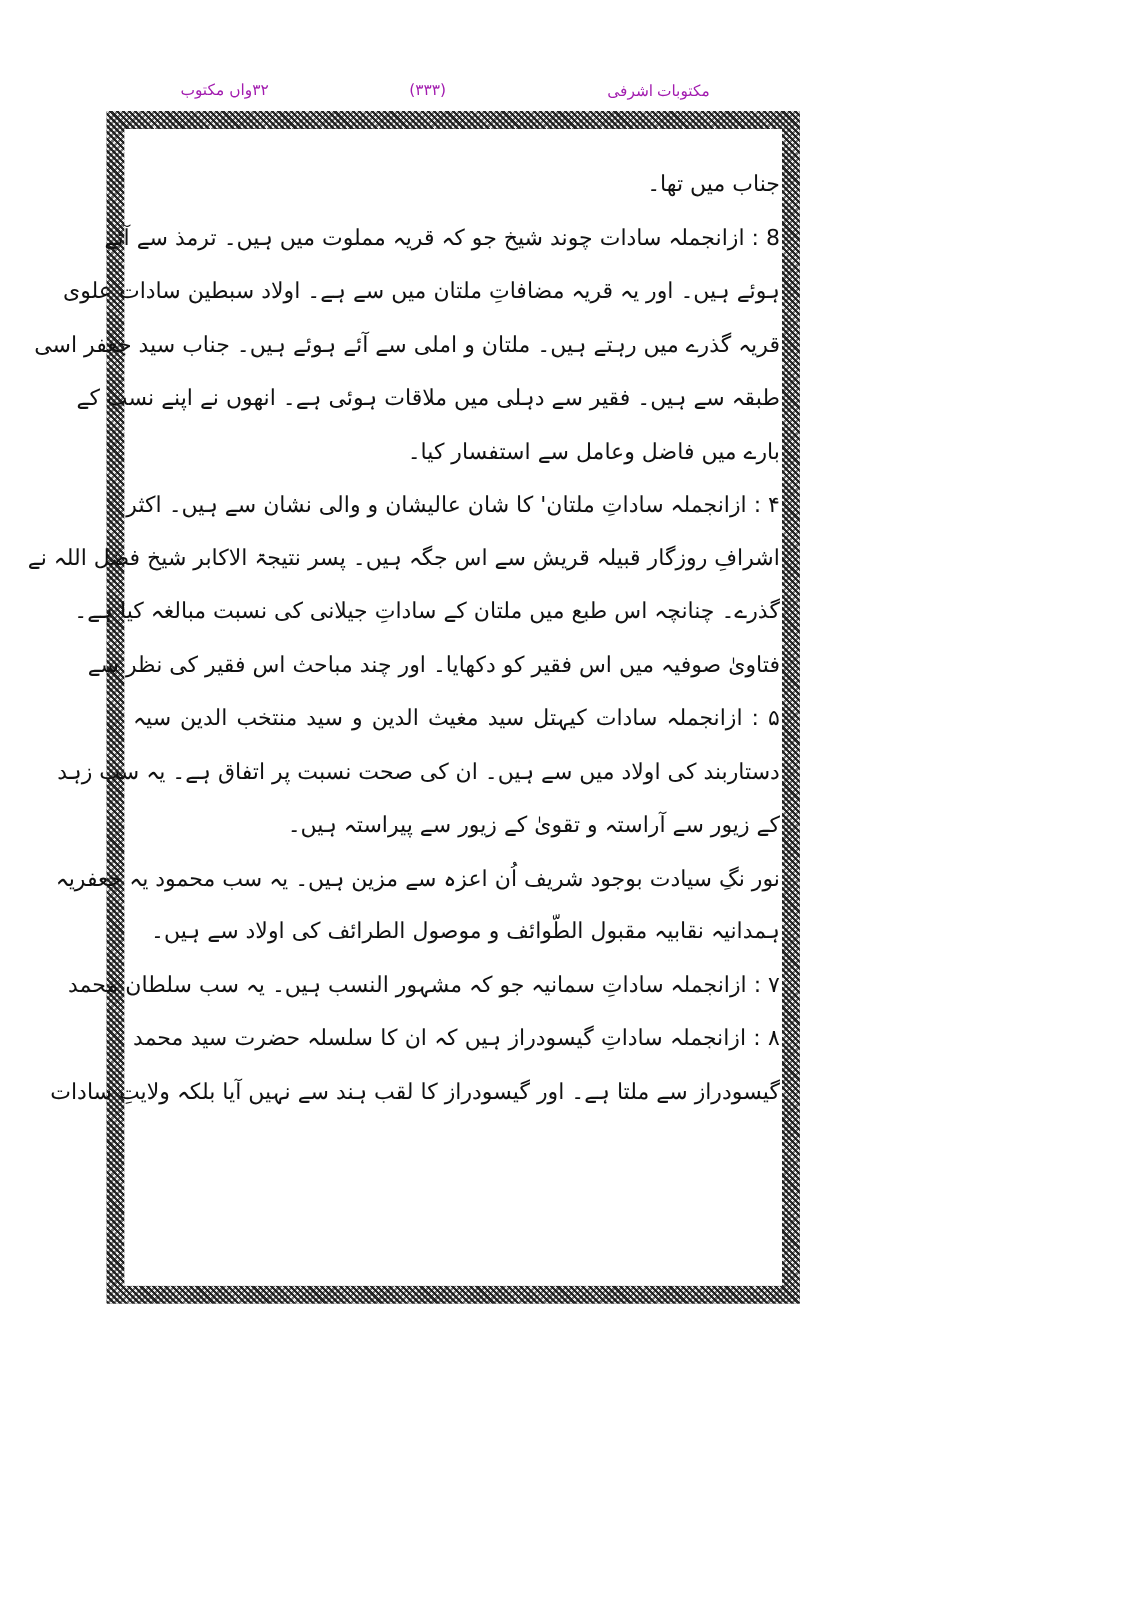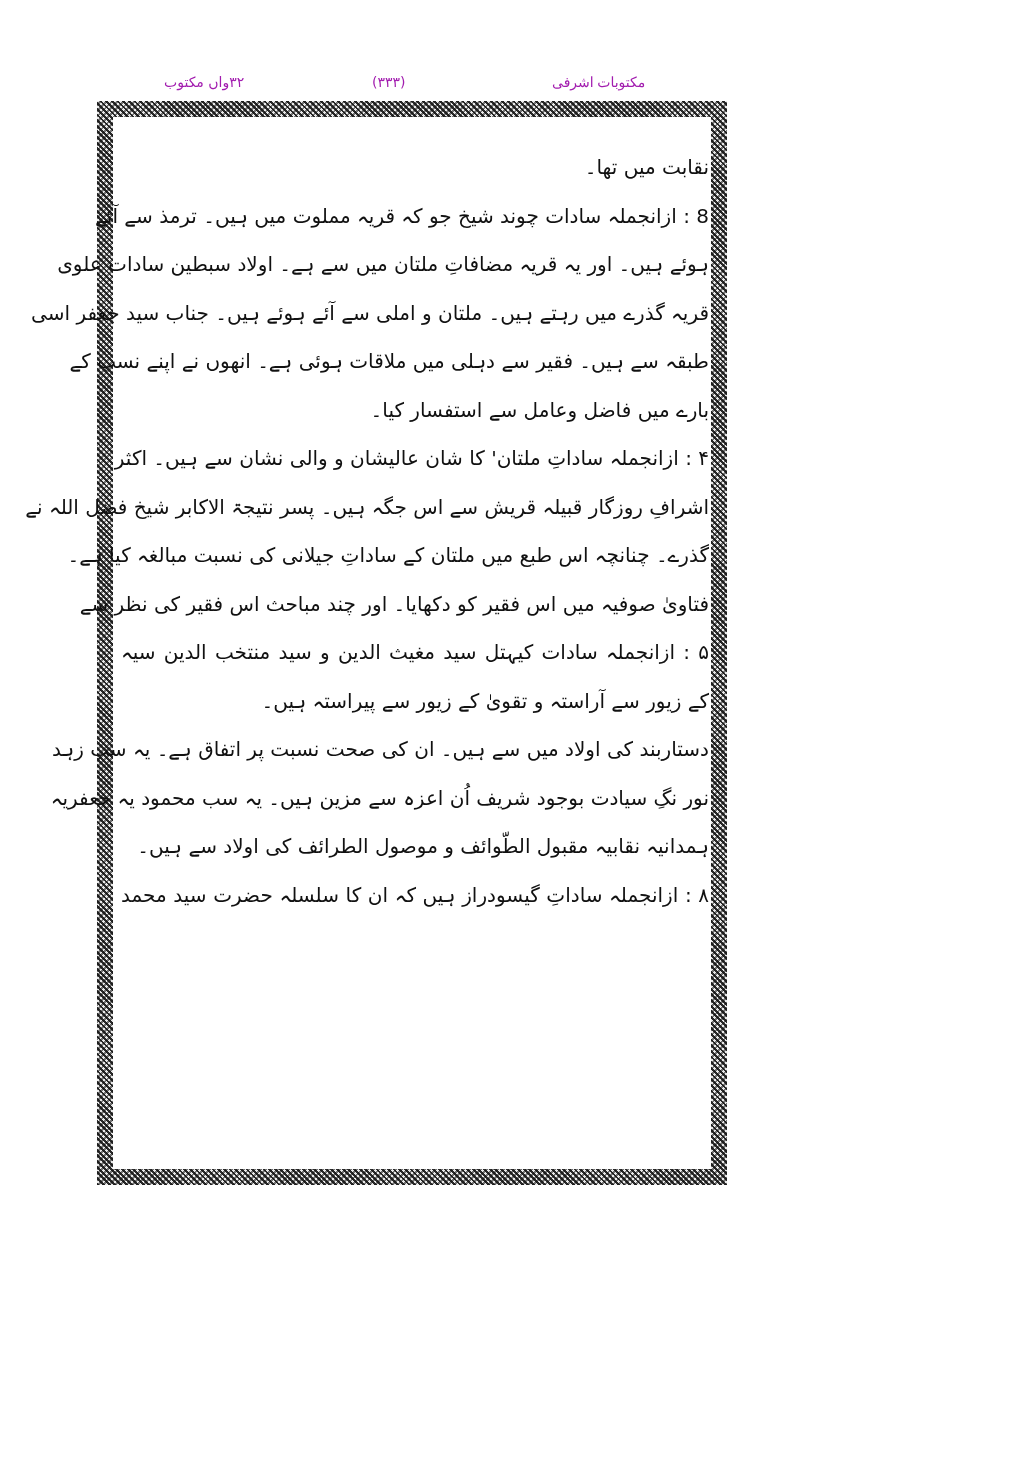--- a/index.html
+++ b/index.html
@@ -87,30 +87,32 @@
 <body>
 
 <div class="page-header">
   <span class="hdr-left">۳۲واں مکتوب</span>
   <span class="hdr-center">(۳۳۳)</span>
   <span class="hdr-right">مکتوبات اشرفی</span>
 </div>
 
 <div class="frame">
   <div class="body-text">
-    <span class="line short">نقابت میں تھا۔</span>
+    <span class="line short">جناب میں تھا۔</span>
     <span class="line">8 : ازانجملہ سادات چوند شیخ جو کہ قریہ مملوت میں ہیں۔ ترمذ سے آئے</span>
     <span class="line">ہوئے ہیں۔ اور یہ قریہ مضافاتِ ملتان میں سے ہے۔ اولاد سبطین سادات علوی</span>
     <span class="line">قریہ گذرے میں رہتے ہیں۔ ملتان و املی سے آئے ہوئے ہیں۔ جناب سید جعفر اسی</span>
     <span class="line">طبقہ سے ہیں۔ فقیر سے دہلی میں ملاقات ہوئی ہے۔ انھوں نے اپنے نسب کے</span>
     <span class="line short">بارے میں فاضل وعامل سے استفسار کیا۔</span>
     <span class="line">۴ : ازانجملہ ساداتِ ملتان' کا شان عالیشان و والی نشان سے ہیں۔ اکثر</span>
     <span class="line">اشرافِ روزگار قبیلہ قریش سے اس جگہ ہیں۔ پسر نتیجۃ الاکابر شیخ فضل اللہ نے</span>
     <span class="line">گذرے۔ چنانچہ اس طبع میں ملتان کے ساداتِ جیلانی کی نسبت مبالغہ کیا ہے۔</span>
     <span class="line">فتاویٰ صوفیہ میں اس فقیر کو دکھایا۔ اور چند مباحث اس فقیر کی نظر سے</span>
     <span class="line">۵ : ازانجملہ سادات کیہتل سید مغیث الدین و سید منتخب الدین سیہ</span>
+    <span class="line">دستاربند کی اولاد میں سے ہیں۔ ان کی صحت نسبت پر اتفاق ہے۔ یہ سب زہد</span>
     <span class="line short">کے زیور سے آراستہ و تقویٰ کے زیور سے پیراستہ ہیں۔</span>
-    <span class="line">دستاربند کی اولاد میں سے ہیں۔ ان کی صحت نسبت پر اتفاق ہے۔ یہ سب زہد</span>
     <span class="line">نور نگِ سیادت بوجود شریف اُن اعزہ سے مزین ہیں۔ یہ سب محمود یہ جعفریہ</span>
     <span class="line short">ہمدانیہ نقابیہ مقبول الطّوائف و موصول الطرائف کی اولاد سے ہیں۔</span>
+    <span class="line">۷ : ازانجملہ ساداتِ سمانیہ جو کہ مشہور النسب ہیں۔ یہ سب سلطان محمد</span>
     <span class="line">۸ : ازانجملہ ساداتِ گیسودراز ہیں کہ ان کا سلسلہ حضرت سید محمد</span>
+    <span class="line">گیسودراز سے ملتا ہے۔ اور گیسودراز کا لقب ہند سے نہیں آیا بلکہ ولایتِ سادات</span>
   </div>
 </div>
 
 </body></html>

